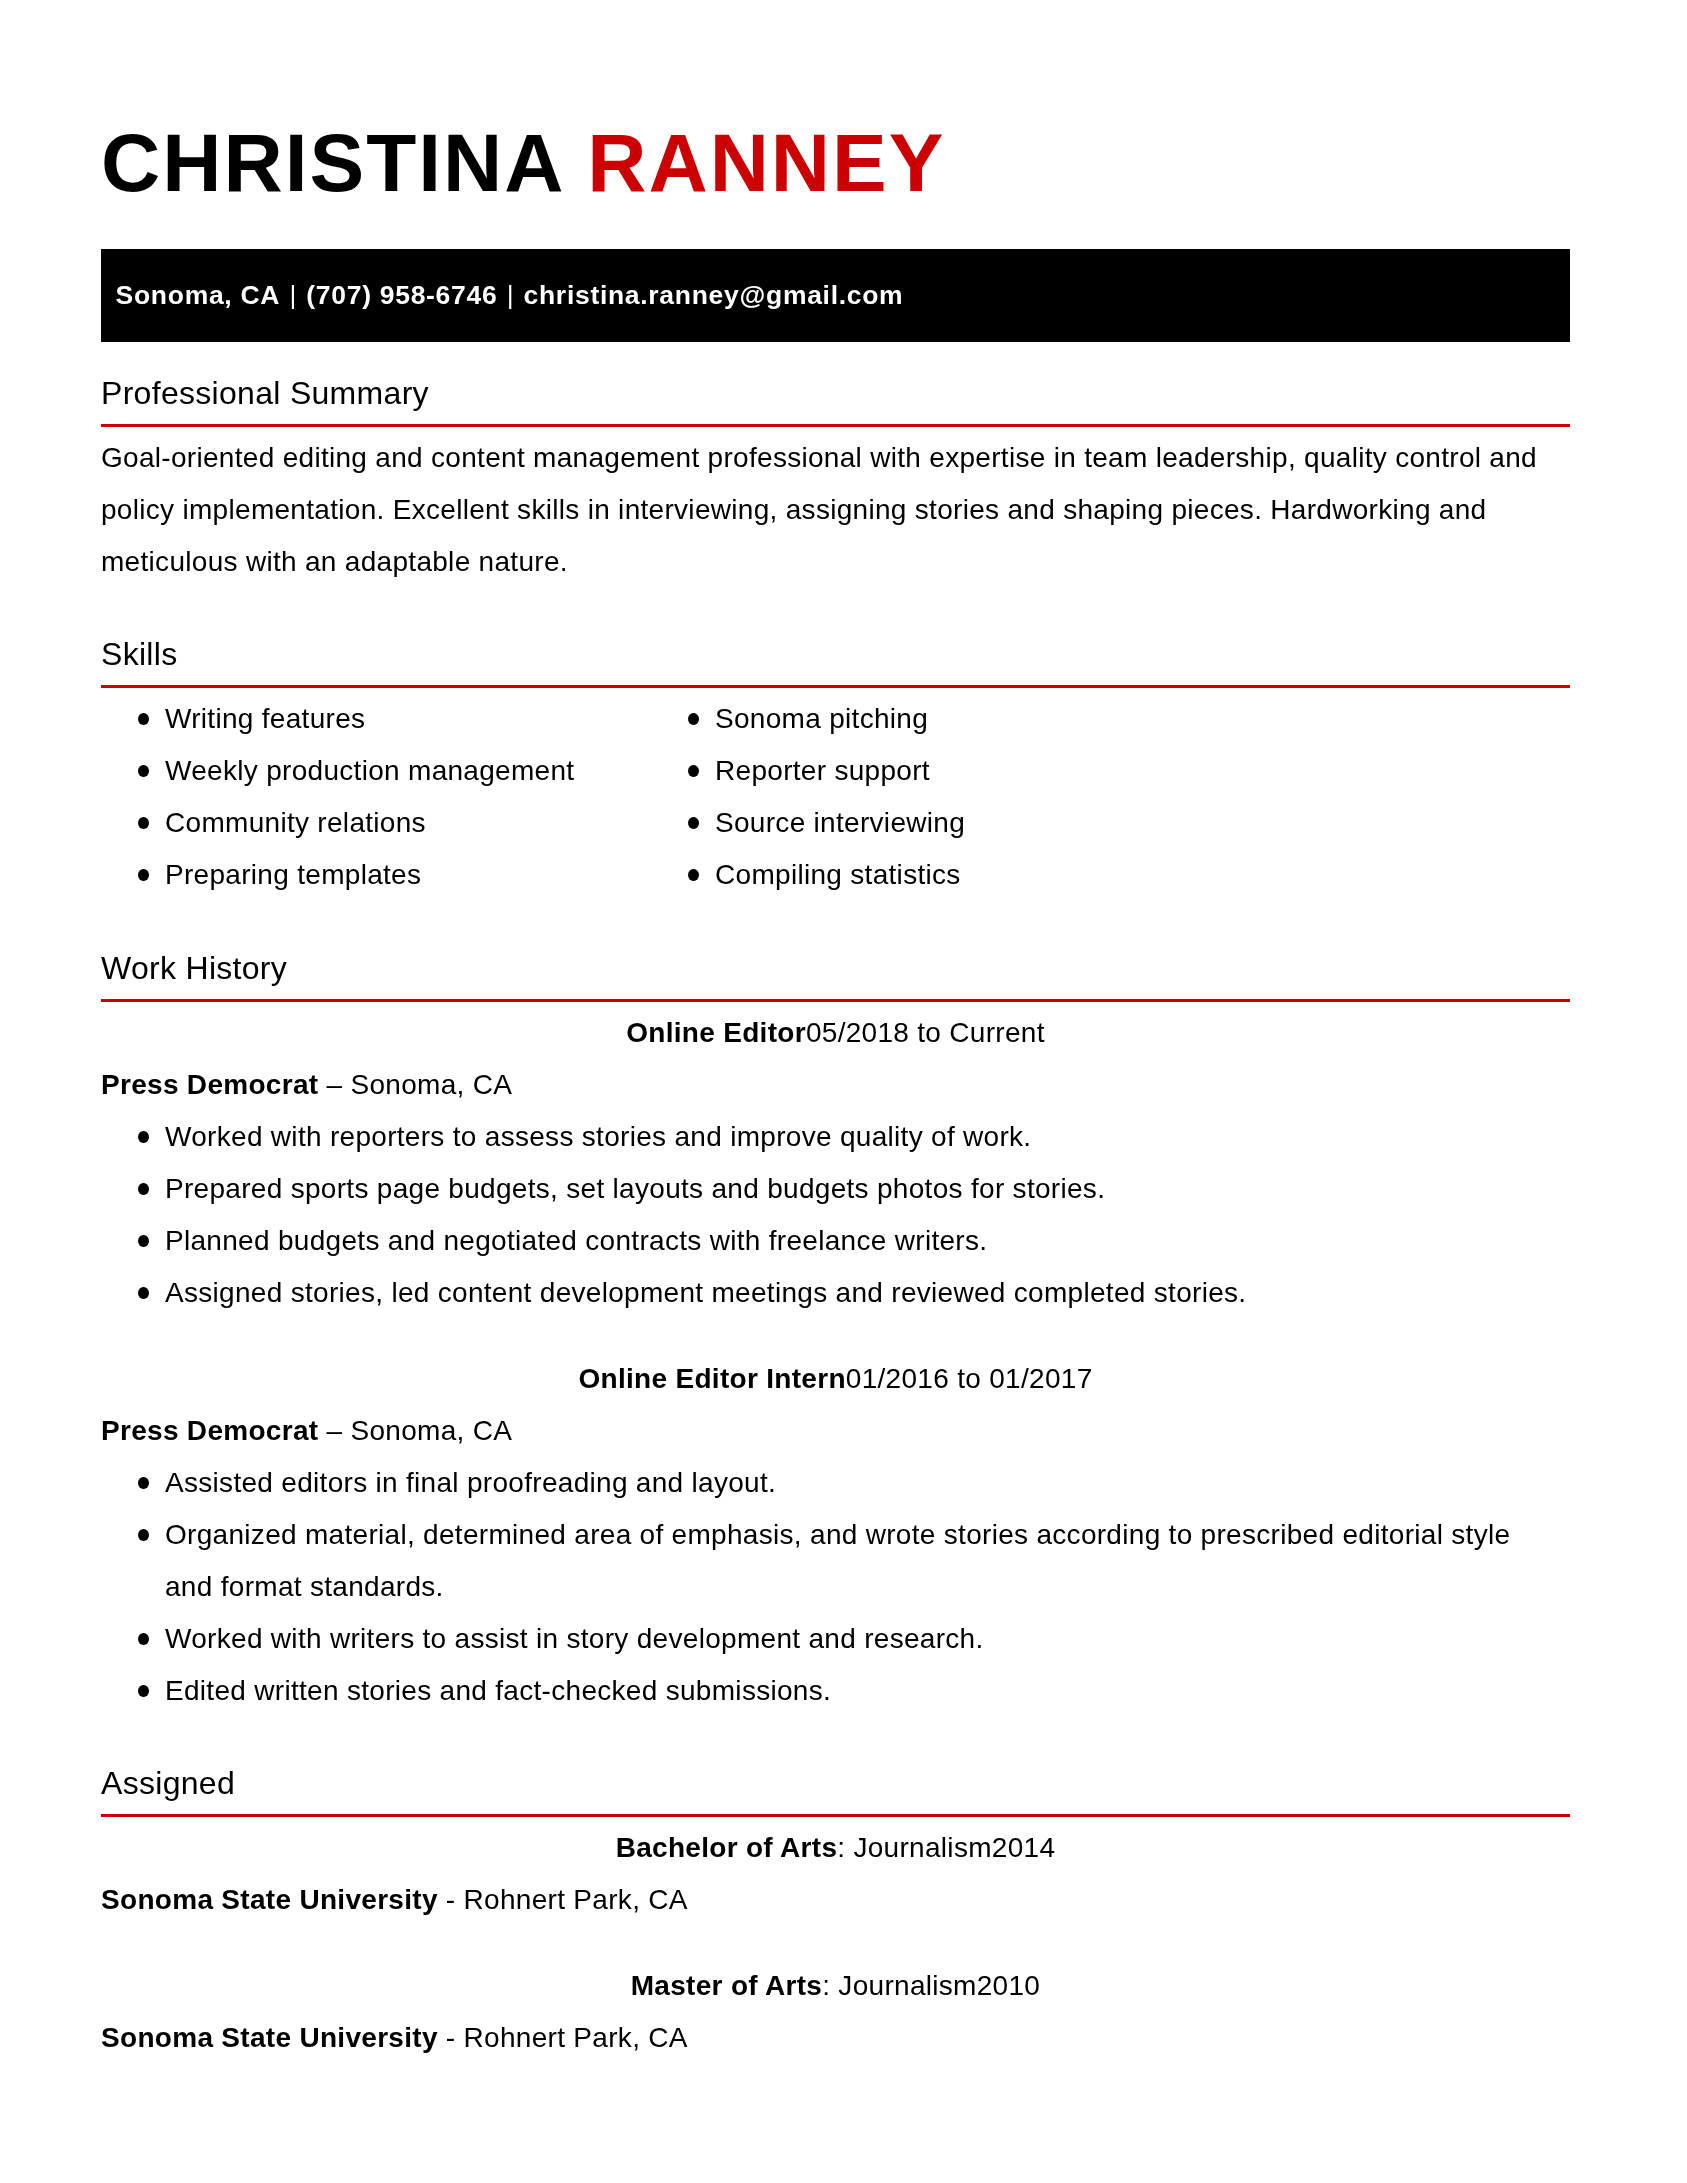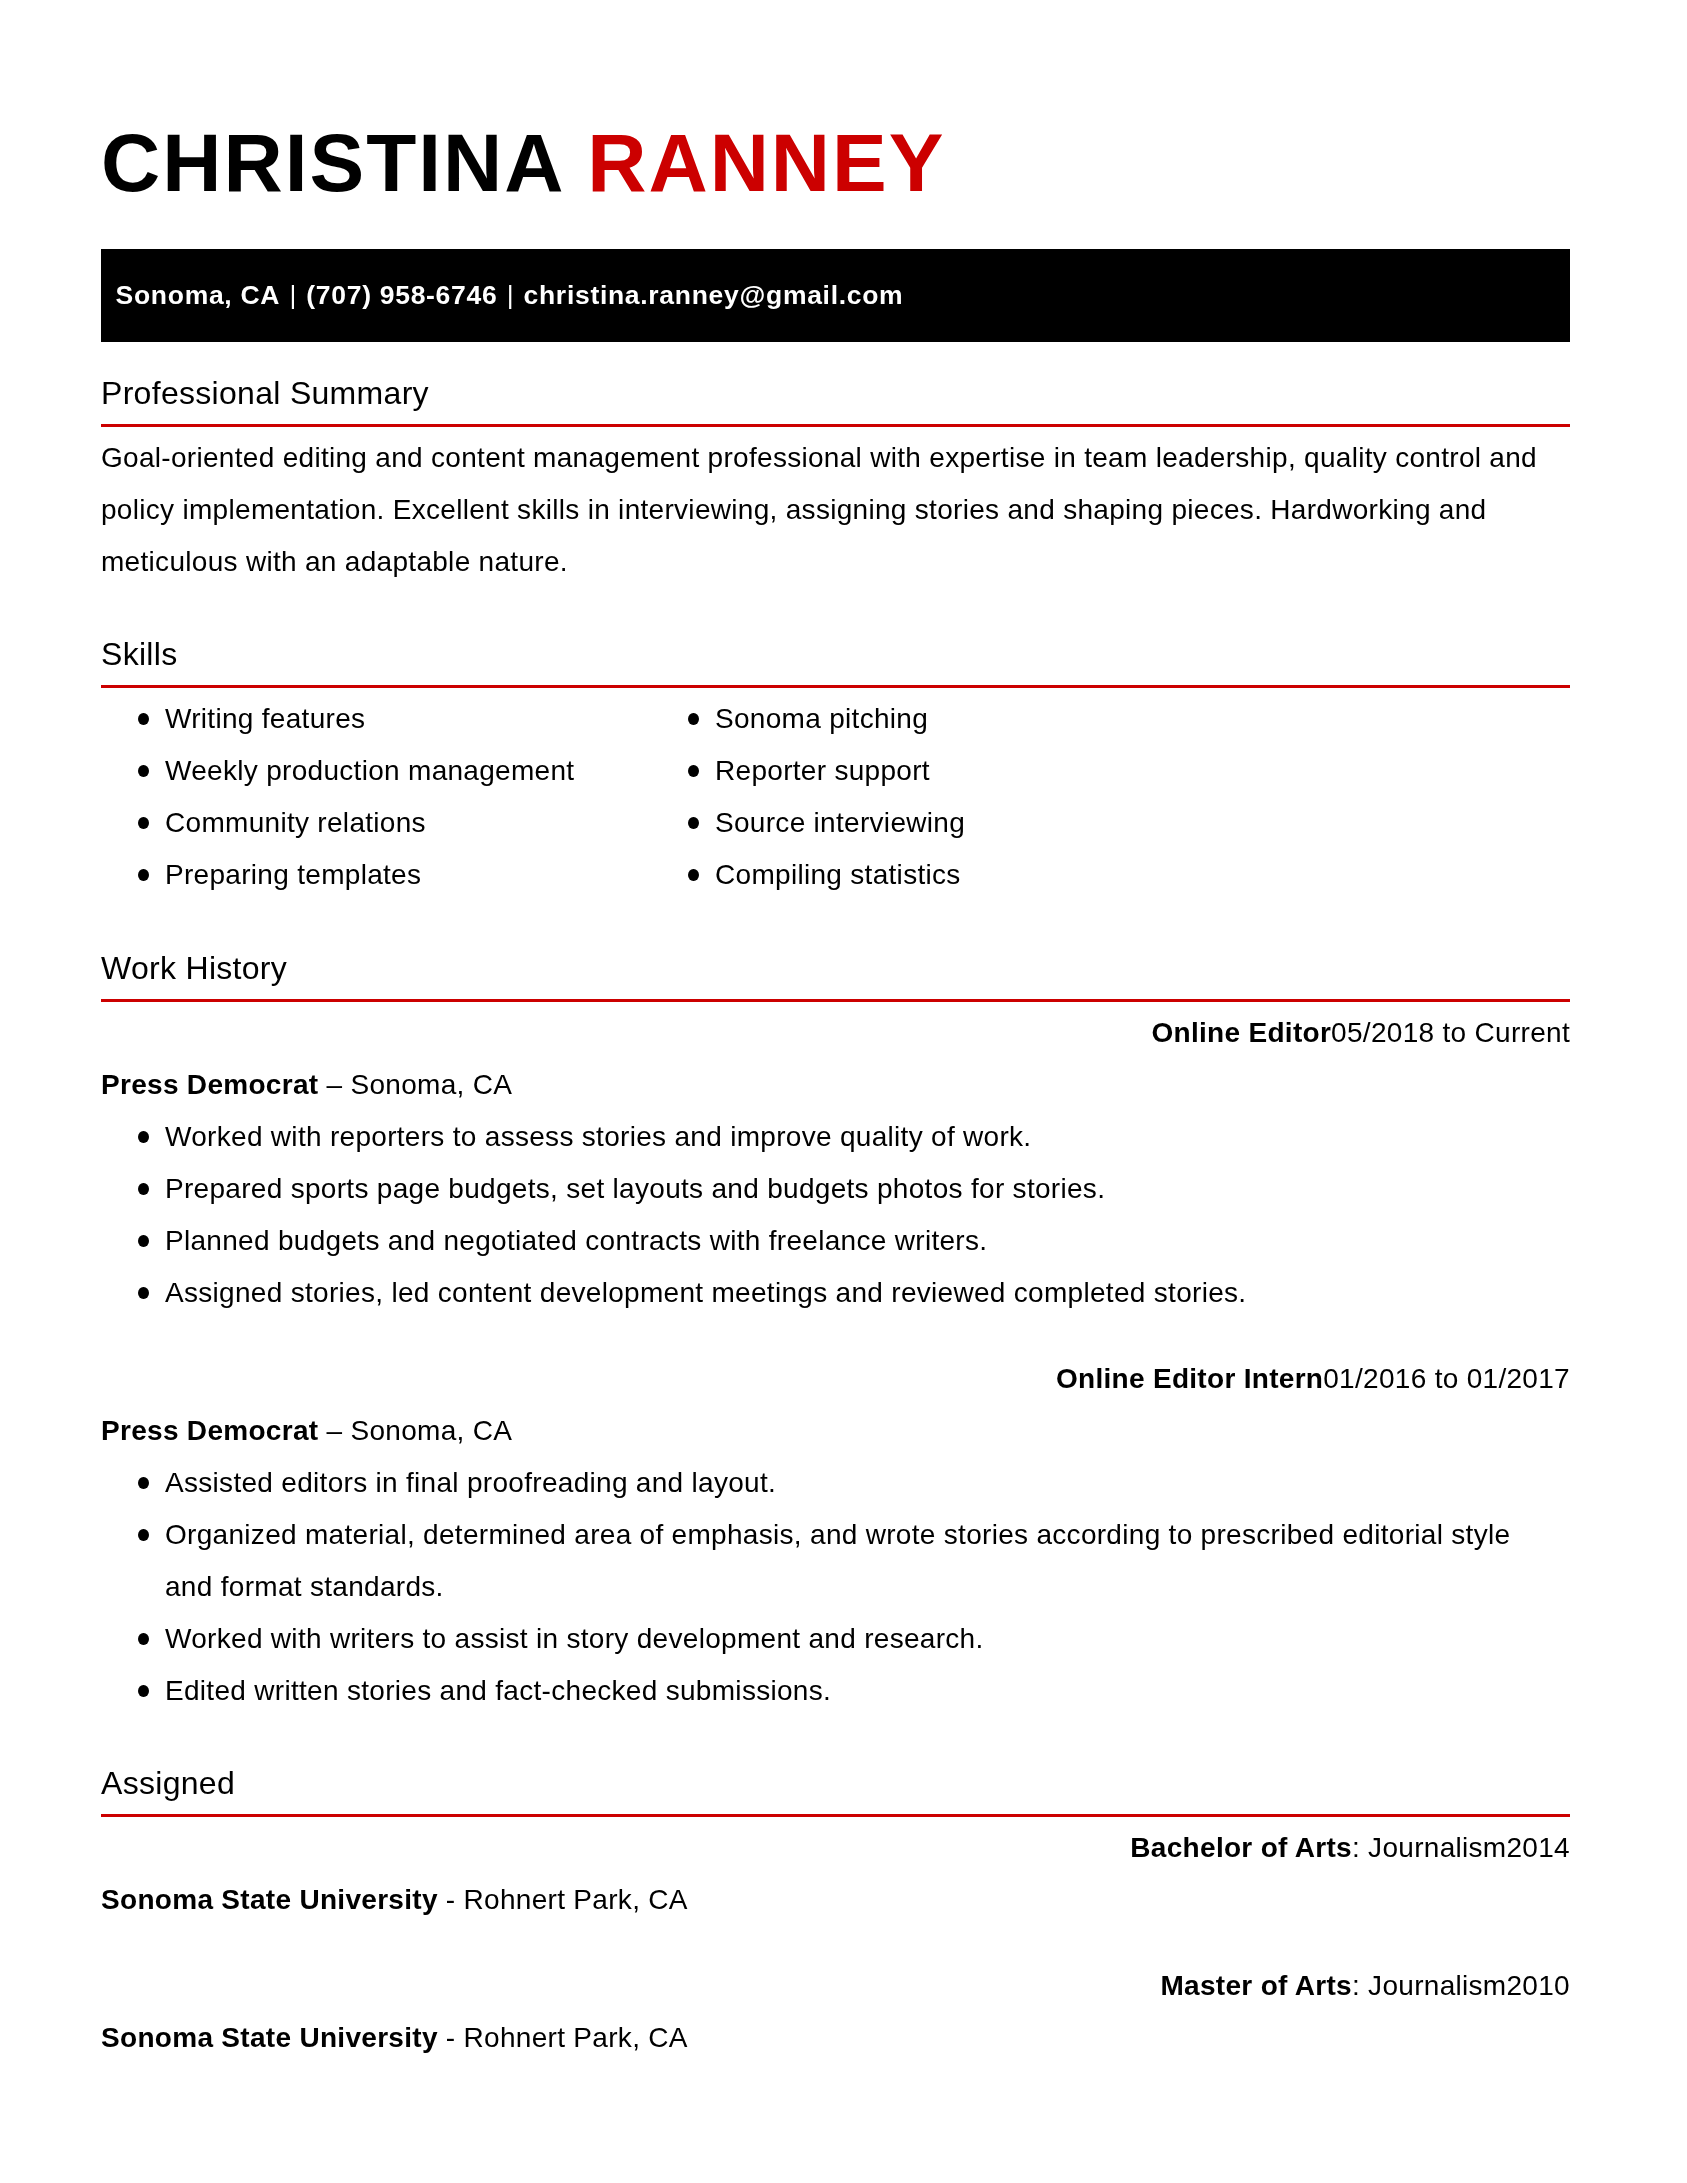--- a/index.html
+++ b/index.html
@@ -16,21 +16,21 @@
   .section { position: absolute; left: 101px; width: 1469px; }
   .section-title { font-size: 32px; font-weight: 400; line-height: 1; padding-bottom: 14.6px;
                    border-bottom: 3.3px solid #cc0000; letter-spacing: 0.3px; }
   .para { font-size: 28px; line-height: 52px; margin-top: 16px; letter-spacing: 0.3px; }
   .skills { display: flex; margin-top: 16px; }
   .skills ul { list-style: none; margin: 0; padding: 0; }
   .skills ul.col1 { width: 550px; }
   .bullet-li { position: relative; padding-left: 64px; font-size: 28px; line-height: 52px; letter-spacing: 0.3px; }
   .bullet-li .dot { position: absolute; left: 37px; top: 20px; width: 11.2px; height: 12.6px;
                     border-radius: 50%; background: #000; }
-  .job-head { display: flex; justify-content: flex-end; font-size: 28px; line-height: 52px; letter-spacing: 0.3px; }
+  .job-head { display: flex; justify-content: center; font-size: 28px; line-height: 52px; letter-spacing: 0.3px; }
   .job-head .title { font-weight: 700; }
   .sub { font-size: 28px; line-height: 52px; letter-spacing: 0.3px; }
   .sub b { font-weight: 700; }
   .job ul { list-style: none; margin: 0; padding: 0; }
   .job .bullet-li .text { display: block; }
   .job + .job { margin-top: 34px; }
   .edu-block + .edu-block { margin-top: 34px; }
 </style>
 </head>
 <body>

